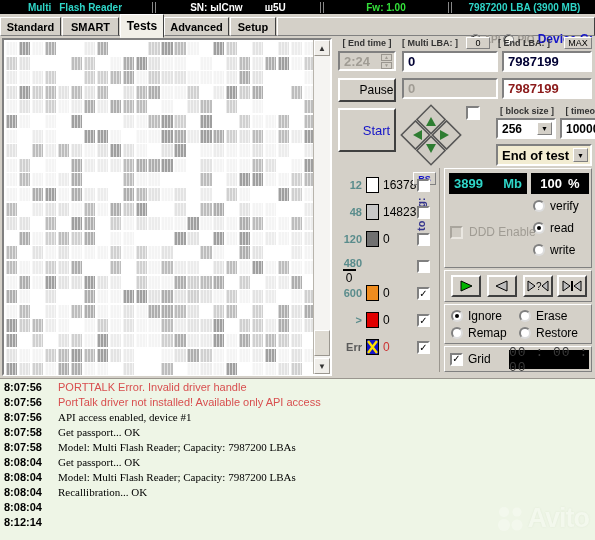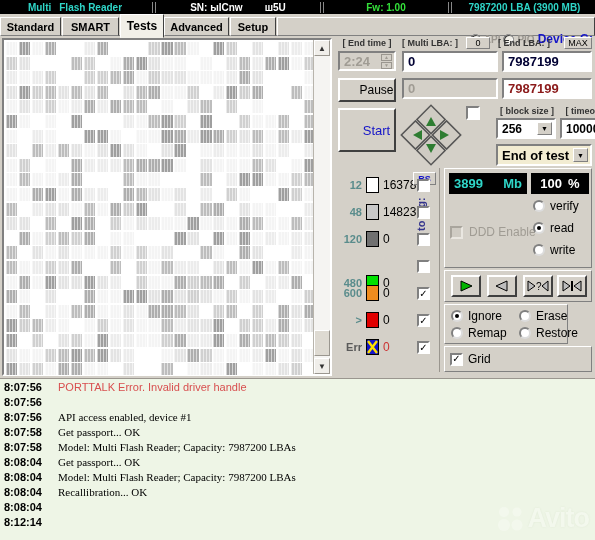--- a/index.html
+++ b/index.html
@@ -847,21 +847,21 @@
         <div class="statrow" style="left: 0px; top: 167px;">
           <span class="stat-k" style="color: rgb(90, 140, 140);">48</span>
           <span class="stat-sw" style="background: rgb(200, 200, 200);"></span>
           <span class="stat-v" style="color: rgb(0, 0, 0);">14823</span>
         </div>
         <div class="statrow" style="left: 0px; top: 194px;">
           <span class="stat-k" style="color: rgb(90, 140, 140);">120</span>
           <span class="stat-sw" style="background: rgb(112, 112, 112);"></span>
           <span class="stat-v" style="color: rgb(0, 0, 0);">0</span>
         </div>
-        <div class="statrow" style="left: 0px; top: 238px;">
+        <div class="statrow" style="left: 0px; top: 221px; flex-direction: column;">
           <span class="stat-k" style="color: rgb(90, 140, 140);">480</span>
           <span class="stat-sw" style="background: rgb(0, 224, 0);"></span>
           <span class="stat-v" style="color: rgb(0, 0, 0);">0</span>
         </div>
         <div class="statrow" style="left: 0px; top: 248px;">
           <span class="stat-k" style="color: rgb(90, 140, 140);">600</span>
           <span class="stat-sw" style="background: rgb(239, 140, 30);"></span>
           <span class="stat-v" style="color: rgb(0, 0, 0);">0</span>
         </div>
         <div class="statrow" style="left: 0px; top: 275px;">
@@ -950,21 +950,21 @@
       </div>
       <div class="navbtn" style="position:absolute;left:112px;top:4px;">
         <svg width="24" height="12" viewBox="0 0 24 12">
           <polygon points="3,1 10,6 3,11" fill="#bdbdbd" stroke="#000" stroke-width="1"></polygon>
           <rect x="11" y="1" width="2" height="10" fill="#000"></rect>
           <polygon points="21,1 14,6 21,11" fill="#bdbdbd" stroke="#000" stroke-width="1"></polygon>
         </svg>
       </div>
     </div>
 
-    <div class="gbox" style="position:absolute;left:108px;top:268px;width:124px;height:40px;background:#d4d0c8;">
+    <div class="gbox" style="position:absolute;left:108px;top:268px;width:148px;height:40px;background:#d4d0c8;">
       <div class="radrow" style="position:absolute;left:6px;top:4px;">
         <span class="rad on"></span>
         <span class="radlbl">Ignore</span>
       </div>
       <div class="radrow" style="position:absolute;left:74px;top:4px;">
         <span class="rad"></span>
         <span class="radlbl">Erase</span>
       </div>
       <div class="radrow" style="position:absolute;left:6px;top:21px;">
         <span class="rad"></span>
@@ -974,31 +974,36 @@
         <span class="rad"></span>
         <span class="radlbl">Restore</span>
       </div>
     </div>
 
     <div class="gbox" style="position:absolute;left:108px;top:310px;width:148px;height:26px;background:#d4d0c8;">
       <div style="position:absolute;left:5px;top:5px;display:flex;align-items:center;">
         <span class="chk">✓</span>
         <span style="margin-left:5px;font-size:12px;color:#000;">Grid</span>
       </div>
+      <div style="position:absolute;left:64px;top:3px;width:80px;height:19px;background:#000;
+                  display:flex;align-items:center;justify-content:center;
+                  font-family:'Liberation Mono', monospace;font-size:13px;
+                  color:#3a3a3a;letter-spacing:1px;">00 : 00 : 00</div>
     </div>
   </div>
 
   <div id="logpanel">
     <div id="loglines">
         <div class="logline">
           <span class="logtime">8:07:56</span>
           <span class="logmsg c-red">PORTTALK Error. Invalid driver handle</span>
         </div>
         <div class="logline">
           <span class="logtime">8:07:56</span>
+          <span class="logmsg c-red">PortTalk driver not installed! Available only API access</span>
         </div>
         <div class="logline">
           <span class="logtime">8:07:56</span>
           <span class="logmsg c-black">API access enabled, device #1</span>
         </div>
         <div class="logline">
           <span class="logtime">8:07:58</span>
           <span class="logmsg c-black">Get passport... OK</span>
         </div>
         <div class="logline">

